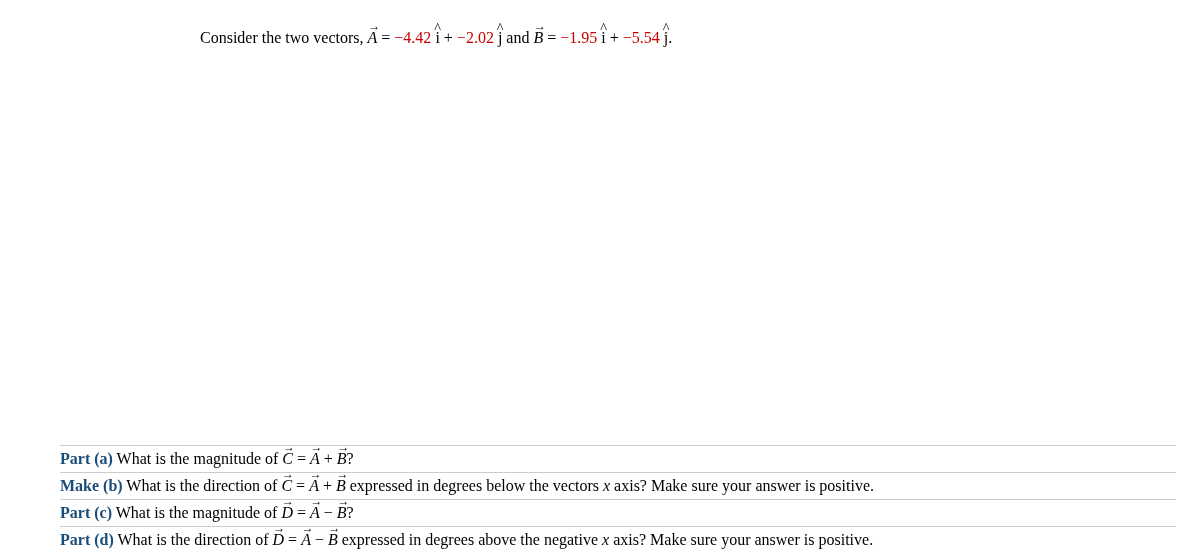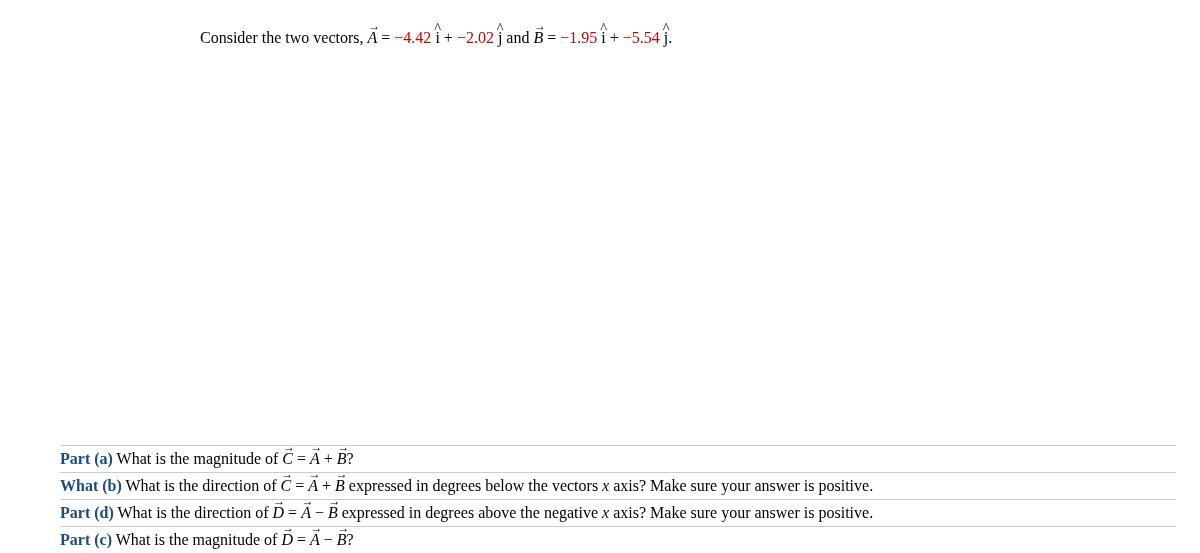--- a/index.html
+++ b/index.html
@@ -80,21 +80,21 @@
 
 <div class="intro">
   <span>Consider the two vectors, </span><span class="vec">A</span><span> = </span><span class="red">−4.42</span> <span class="hat">i</span><span> + </span><span class="red">−2.02</span> <span class="hat">j</span><span> and </span><span class="vec">B</span><span> = </span><span class="red">−1.95</span> <span class="hat">i</span><span> + </span><span class="red">−5.54</span> <span class="hat">j</span><span>.</span>
 </div>
 
 <div class="parts">
   <div class="part-row">
     <span class="part-label">Part (a)</span><span>  What is the magnitude of </span><span class="vec">C</span><span> = </span><span class="vec">A</span><span class="minus"> + </span><span class="vec">B</span><span>?</span>
   </div>
   <div class="part-row">
-    <span class="part-label">What (b)</span><span>  What is the direction of </span><span class="vec">C</span><span> = </span><span class="vec">A</span><span class="minus"> + </span><span class="vec">B</span><span> expressed in degrees below the vectors </span><span class="italic">x</span><span> axis? Make sure your answer is positive.</span>
+    <span class="part-label">Make (b)</span><span>  What is the direction of </span><span class="vec">C</span><span> = </span><span class="vec">A</span><span class="minus"> + </span><span class="vec">B</span><span> expressed in degrees below the vectors </span><span class="italic">x</span><span> axis? Make sure your answer is positive.</span>
+  </div>
+  <div class="part-row">
+    <span class="part-label">Part (c)</span><span>  What is the magnitude of </span><span class="vec">D</span><span> = </span><span class="vec">A</span><span class="minus"> − </span><span class="vec">B</span><span>?</span>
   </div>
   <div class="part-row">
     <span class="part-label">Part (d)</span><span>  What is the direction of </span><span class="vec">D</span><span> = </span><span class="vec">A</span><span class="minus"> − </span><span class="vec">B</span><span> expressed in degrees above the negative </span><span class="italic">x</span><span> axis? Make sure your answer is positive.</span>
   </div>
-  <div class="part-row">
-    <span class="part-label">Part (c)</span><span>  What is the magnitude of </span><span class="vec">D</span><span> = </span><span class="vec">A</span><span class="minus"> − </span><span class="vec">B</span><span>?</span>
-  </div>
 </div>
 
 </body></html>

